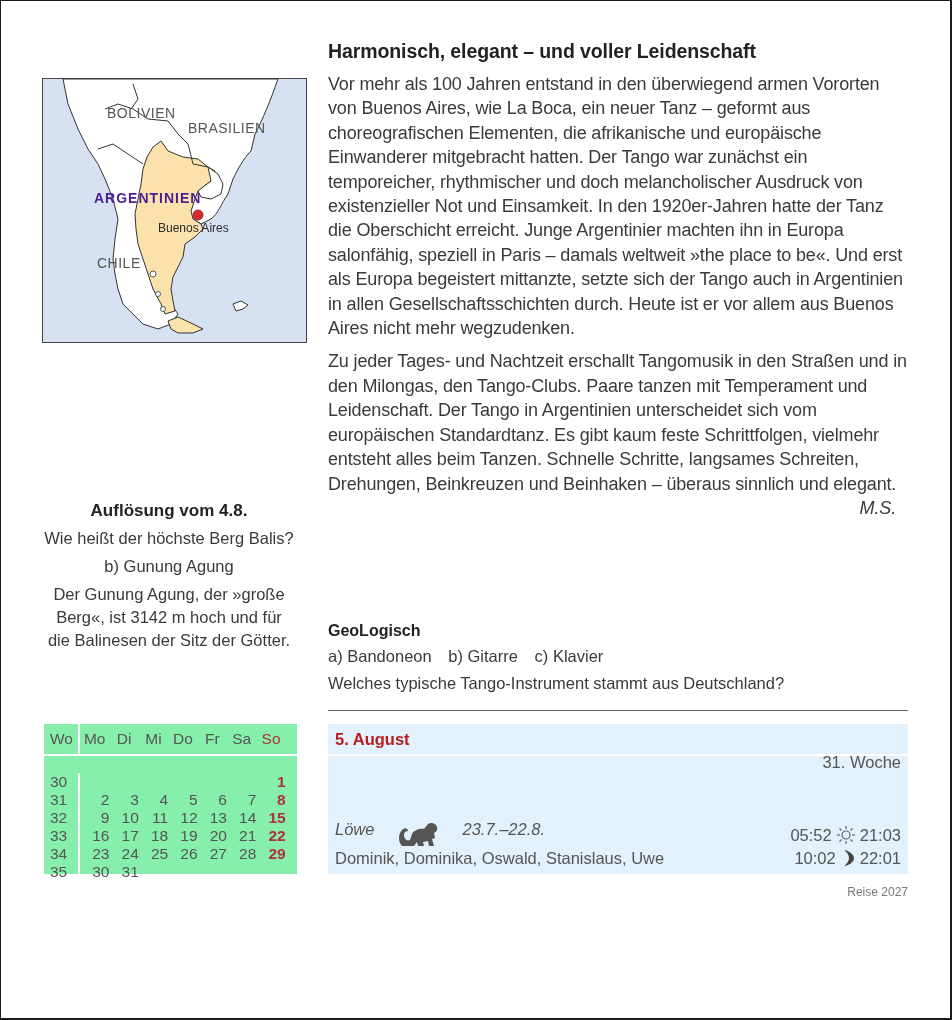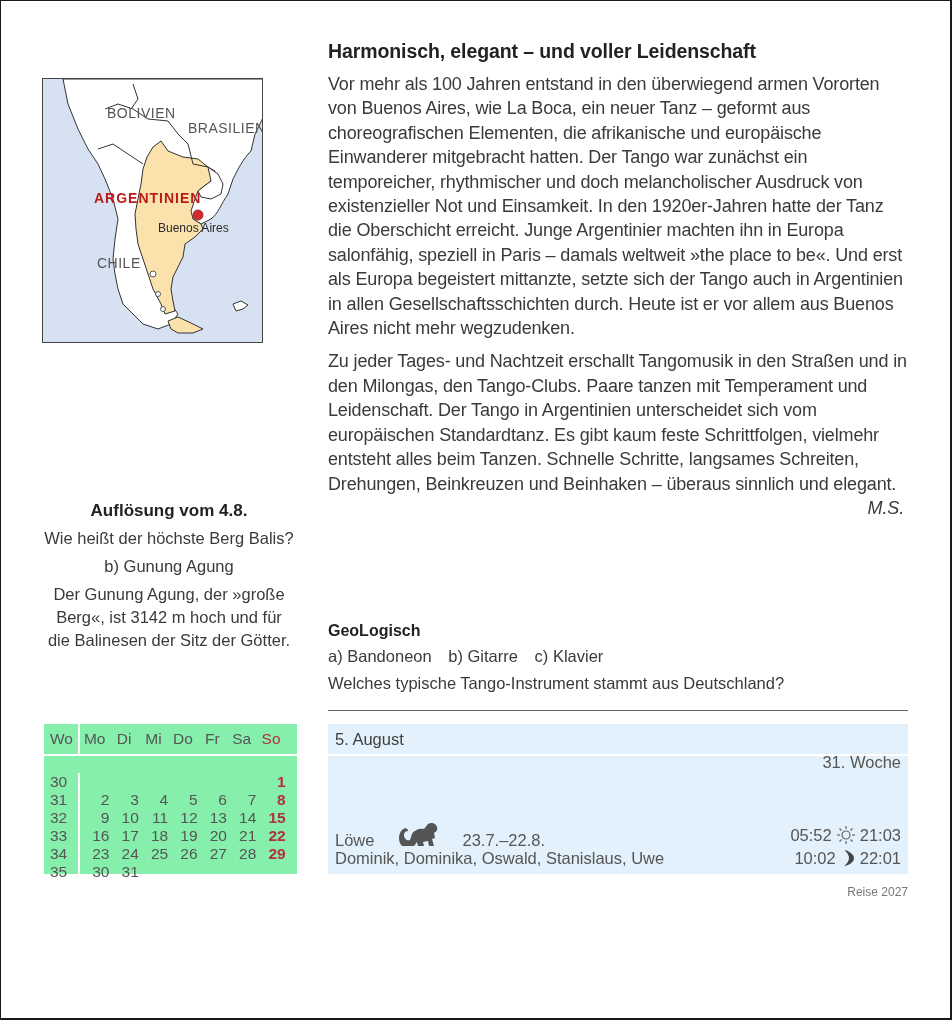--- a/index.html
+++ b/index.html
@@ -7,32 +7,32 @@
     width: 952px; height: 1020px; background: #ffffff;
     font-family: "Liberation Sans", sans-serif; color: #3a3a3a;
     position: relative; overflow: hidden;
   }
   .page {
     position: absolute; left: 0; top: 0; width: 950px; height: 1018px;
     border: 1px solid #1a1a1a; box-sizing: border-box; width: 952px; height: 1020px;
     border-width: 1px 2px 2px 1px;
   }
   .map {
-    position: absolute; left: 42px; top: 78px; width: 221px; height: 265px;
+    position: absolute; left: 42px; top: 78px; width: 265px; height: 265px;
     border: 1.5px solid #444; box-sizing: border-box; background: #d6e2f2; overflow: hidden;
   }
   .map svg { position: absolute; left: 0; top: 0; }
   .map-label { position: absolute; font-size: 14px; color: #555; letter-spacing: 0.5px; white-space: nowrap; }
-  .map-label.strong { font-weight: bold; color: #b91c1c; letter-spacing: 1px; font-size: 14px; }
+  .map-label.strong { font-weight: bold; color: #4c1d95; letter-spacing: 1px; font-size: 14px; }
   .map-label.city { font-size: 12px; color: #2a2a2a; letter-spacing: 0; }
 
   .article { position: absolute; left: 328px; top: 40px; width: 580px; }
   .article h1 { margin: 0 0 9px 0; font-size: 19.5px; font-weight: bold; color: #222; letter-spacing: -0.1px; }
   .article p { margin: 0 0 9px 0; font-size: 18px; line-height: 24.4px; color: #3a3a3a; letter-spacing: -0.15px; }
-  .signature { float: right; font-style: italic; margin-right: 4px; text-align: right; }
+  .signature { float: right; font-style: italic; margin-right: 12px; text-align: right; }
 
   .solution { position: absolute; left: 44px; top: 501px; width: 250px; text-align: center; }
   .solution h2 { margin: 0 0 6px 0; font-size: 17px; font-weight: bold; color: #222; }
   .solution p { margin: 0 0 5px 0; font-size: 16.5px; line-height: 23px; color: #3a3a3a; }
 
   .quiz { position: absolute; left: 328px; top: 622px; width: 580px; }
   .quiz h2 { margin: 0 0 5px 0; font-size: 16px; font-weight: bold; color: #222; }
   .quiz p { margin: 0 0 4px 0; font-size: 16.5px; line-height: 23px; color: #3a3a3a; }
   .quiz .opt { margin-right: 12px; }
 
@@ -47,26 +47,26 @@
   .minical .wk { width: 36px; text-align: left; padding-left: 6px; box-sizing: border-box; border-right: 2px solid #fff; }
   .minical .head .wk { height: 30px; line-height: 30px; }
   .minical .body { padding-top: 17px; }
   .minical .row { display: flex; height: 18px; line-height: 18px; }
   .minical .sun { color: #b0303f; font-weight: bold; }
   .minical .head .sun { font-weight: normal; color: #b0303f; }
   .minical .head .cell { text-align: center; }
 
   .daybox { position: absolute; left: 328px; top: 724px; width: 580px; height: 150px; background: #e2f1fb; }
   .daybox .dhead { height: 30px; display: flex; justify-content: space-between; align-items: center; padding: 0 7px; border-bottom: 2px solid #fff; font-size: 16.5px; }
-  .daybox .date { font-weight: normal; color: #404040; }
+  .daybox .date { font-weight: bold; color: #b91c1c; }
   .daybox .week { color: #555; margin-top: 46px; }
   .daybox .line { position: absolute; left: 7px; right: 7px; display: flex; justify-content: space-between; align-items: center; font-size: 16.5px; color: #555; }
   .daybox .l1 { top: 96px; }
   .daybox .l2 { top: 124px; }
-  .zodiac { display: inline-flex; align-items: flex-end; gap: 22px; }
+  .zodiac { display: inline-flex; align-items: flex-start; gap: 22px; font-style: italic; }
   .times { display: inline-flex; align-items: center; gap: 4px; }
   .footer { position: absolute; right: 44px; top: 885px; font-size: 12px; color: #777; }
 </style>
 </head>
 <body>
 
 <div class="page"></div>
 
 <div class="map">
   <svg width="265" height="265" viewBox="0 0 265 265">

